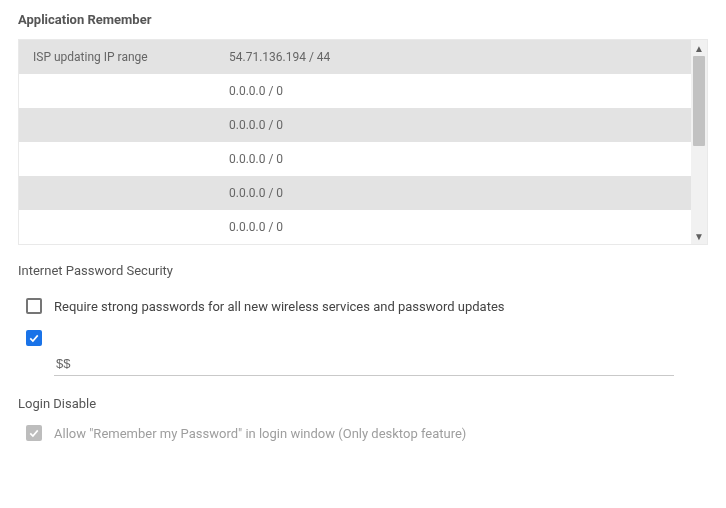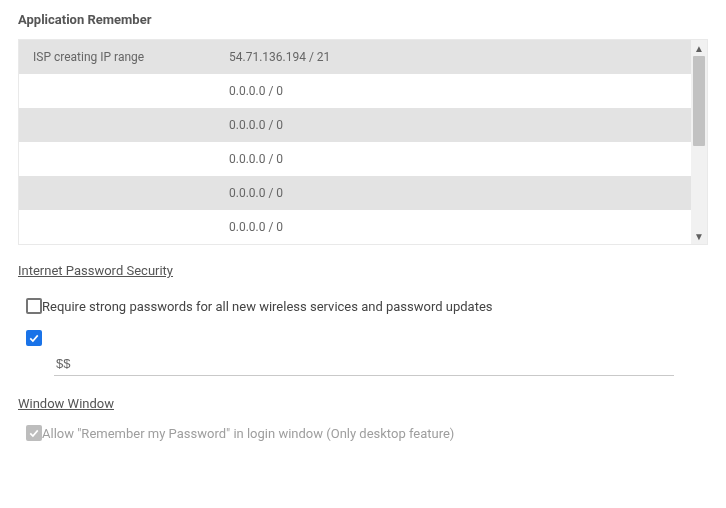--- a/index.html
+++ b/index.html
@@ -13,21 +13,20 @@
     color: #222;
   }
   .section-header {
     font-size: 13px;
     font-weight: 700;
     color: #555;
     margin-bottom: 12px;
   }
   .section-header.light {
     font-weight: 400;
-    text-decoration: underline;
   }
   .table-wrap {
     position: relative;
     border: 1px solid #e9e9e9;
     height: 206px;
     margin-bottom: 18px;
   }
   .table-scroll {
     overflow: hidden;
     height: 100%;
@@ -73,20 +72,21 @@
     left: 2px; right: 2px;
     top: 0; height: 90px;
     background: #c2c2c2;
     border-radius: 1px;
   }
 
   .pw-section { margin-bottom: 20px; }
   .opt-row {
     display: flex;
     align-items: center;
+    gap: 12px;
     padding: 8px 0 8px 8px;
     font-size: 13px;
     color: #444;
   }
   .opt-row.disabled { color: #9e9e9e; }
 
   .chk {
     width: 16px; height: 16px;
     border: 2px solid #757575;
     border-radius: 2px;
@@ -127,22 +127,22 @@
 </head>
 <body>
 
 <div class="section">
   <div class="section-header">Application Remember</div>
 
   <div class="table-wrap">
     <div class="table-scroll">
       <div class="table-body" id="ip-rows">
           <div class="row even">
-            <div class="cell-name">ISP creating IP range</div>
-            <div class="cell-val">54.71.136.194 / 21</div>
+            <div class="cell-name">ISP updating IP range</div>
+            <div class="cell-val">54.71.136.194 / 44</div>
           </div>
           <div class="row odd">
             <div class="cell-name"></div>
             <div class="cell-val">0.0.0.0 / 0</div>
           </div>
           <div class="row even">
             <div class="cell-name"></div>
             <div class="cell-val">0.0.0.0 / 0</div>
           </div>
           <div class="row odd">
@@ -183,21 +183,21 @@
           <path d="M3 8.5 L6.5 12 L13 4.5"></path>
         </svg>
       </span>
   </div>
   <div class="chars-input-row">
     <input class="chars-input" type="text" value="$$" style="">
   </div>
 </div>
 
 <div class="login-section">
-  <div class="section-header light">Window Window</div>
+  <div class="section-header light">Login Disable</div>
 
   <div class="opt-row disabled">
     <span class="chk checked disabled" id="chk-remember">
         <svg viewBox="0 0 16 16">
           <path d="M3 8.5 L6.5 12 L13 4.5"></path>
         </svg>
       </span>
     <span>Allow "Remember my Password" in login window (Only desktop feature)</span>
   </div>
 </div>

